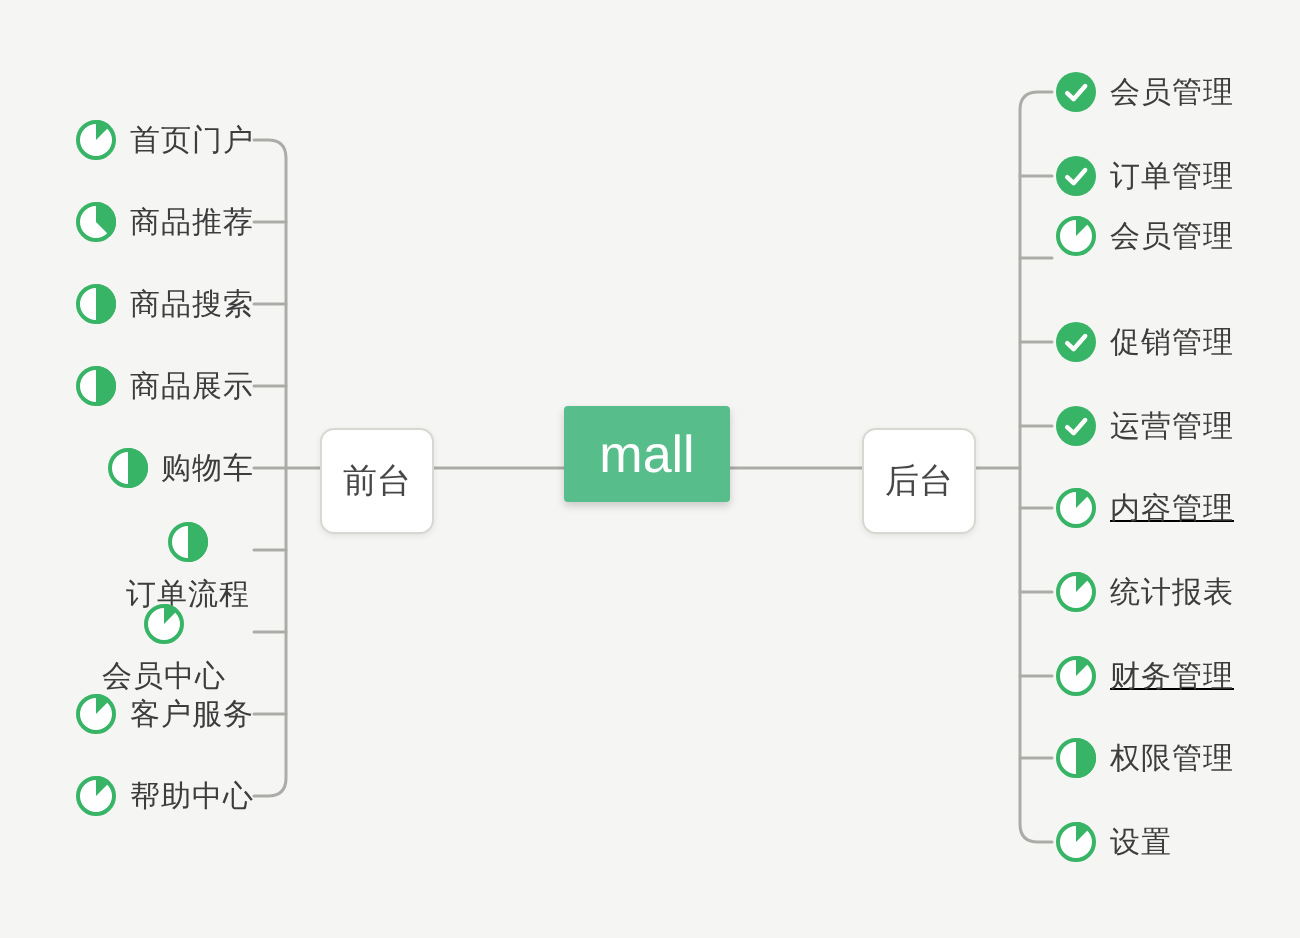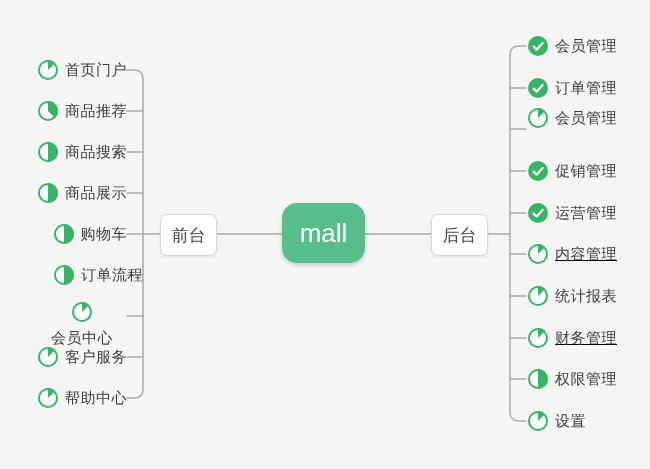--- a/index.html
+++ b/index.html
@@ -30,29 +30,29 @@
     position: absolute;
     display: flex;
     align-items: center;
     justify-content: center;
     box-sizing: border-box;
     cursor: default;
     white-space: nowrap;
   }
   .node.root {
     left: 282px; top: 203px;
-    width: 83px; height: 60px;
+    width: 83px; height: 48px;
     background: var(--accent, #57be8b);
     color: #ffffff;
     font-size: 26px;
-    border-radius: 15px;
+    border-radius: 2px;
     box-shadow: 0 2px 4px rgba(0,0,0,0.18);
   }
   .node.branch {
-    width: 57px; height: 42px;
+    width: 57px; height: 53px;
     background: #ffffff;
     border: 1px solid #d8d8d3;
     border-radius: 7px;
     color: #474747;
     font-size: 17px;
     box-shadow: 0 1px 3px rgba(0,0,0,0.08);
   }
   .node.branch.front { left: 160px; top: 214px; }
   .node.branch.back  { left: 431px; top: 214px; }
   .item {
@@ -155,21 +155,21 @@
     </div>
       <div class="item" style="top: 220px; right: 523px; font-family: Liberation Mono, monospace;">
       <span class="icon">
           <svg width="20" height="20" viewBox="0 0 20 20">
             <circle cx="10" cy="10" r="9" fill="#ffffff" stroke="#38B466" stroke-width="2"></circle>
             <path d="M10,10 L10,0 A10,10 0 0 1 10.00,20.00 Z" fill="#38B466"></path>
           </svg>
         </span>
       <span class="label">购物车</span>
     </div>
-      <div class="item" style="top: 261px; right: 507px;">
+      <div class="item" style="top: 261px; right: 525px; flex-direction: column;">
       <span class="icon">
           <svg width="20" height="20" viewBox="0 0 20 20">
             <circle cx="10" cy="10" r="9" fill="#ffffff" stroke="#38B466" stroke-width="2"></circle>
             <path d="M10,10 L10,0 A10,10 0 0 1 10.00,20.00 Z" fill="#38B466"></path>
           </svg>
         </span>
       <span class="label">订单流程</span>
     </div>
       <div class="item" style="top: 302px; right: 537px; flex-direction: column;">
       <span class="icon">

